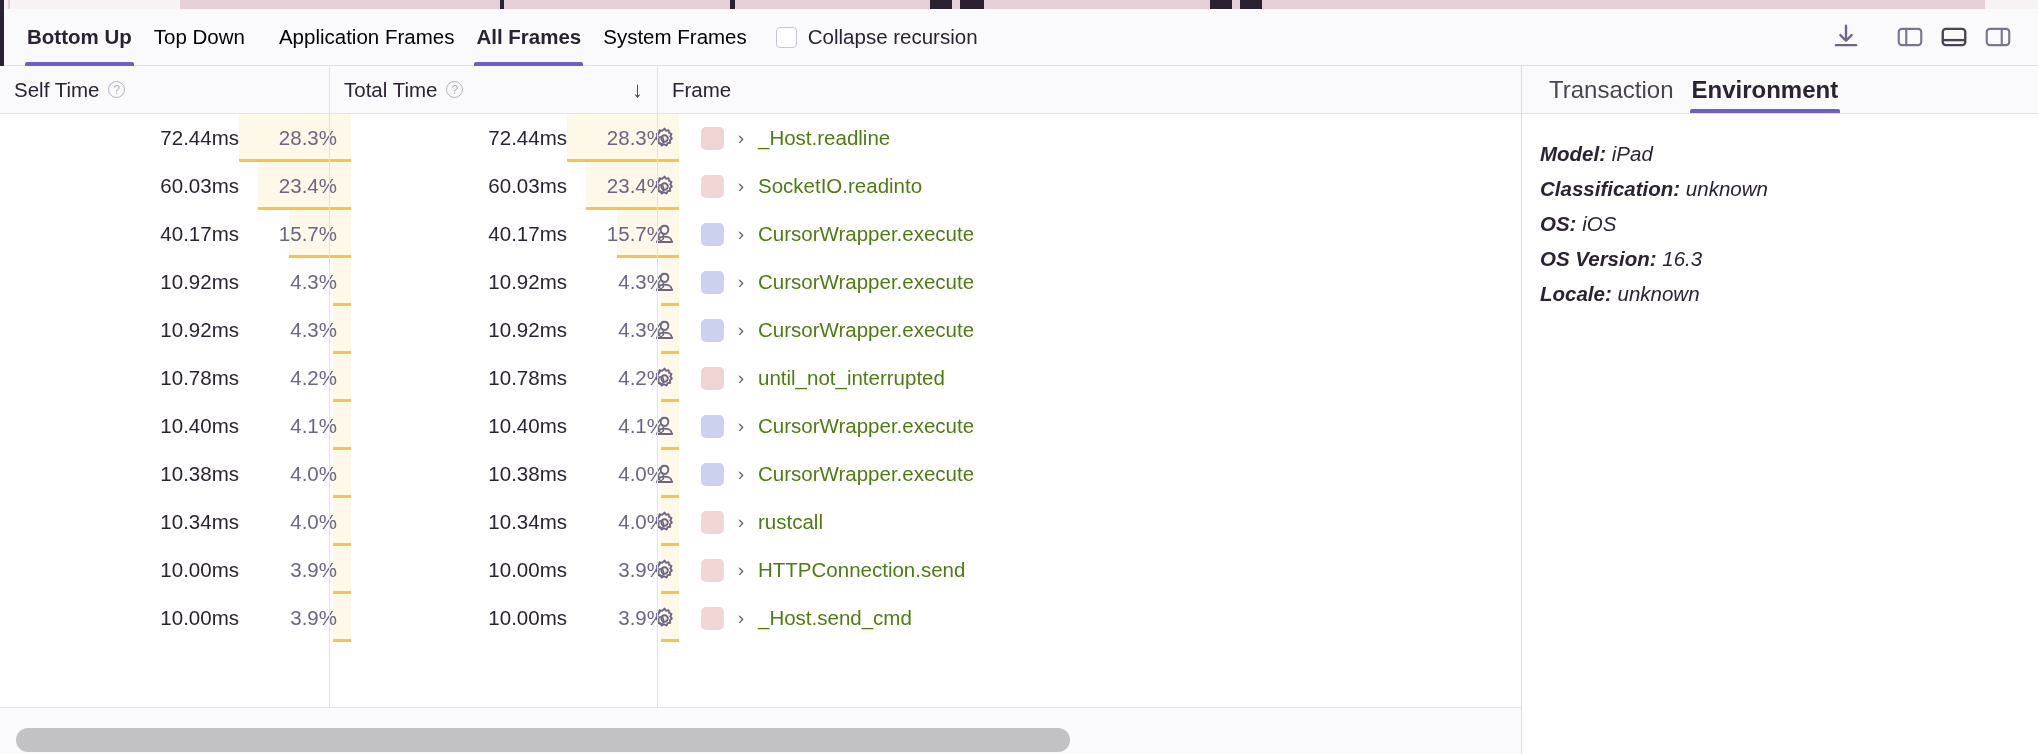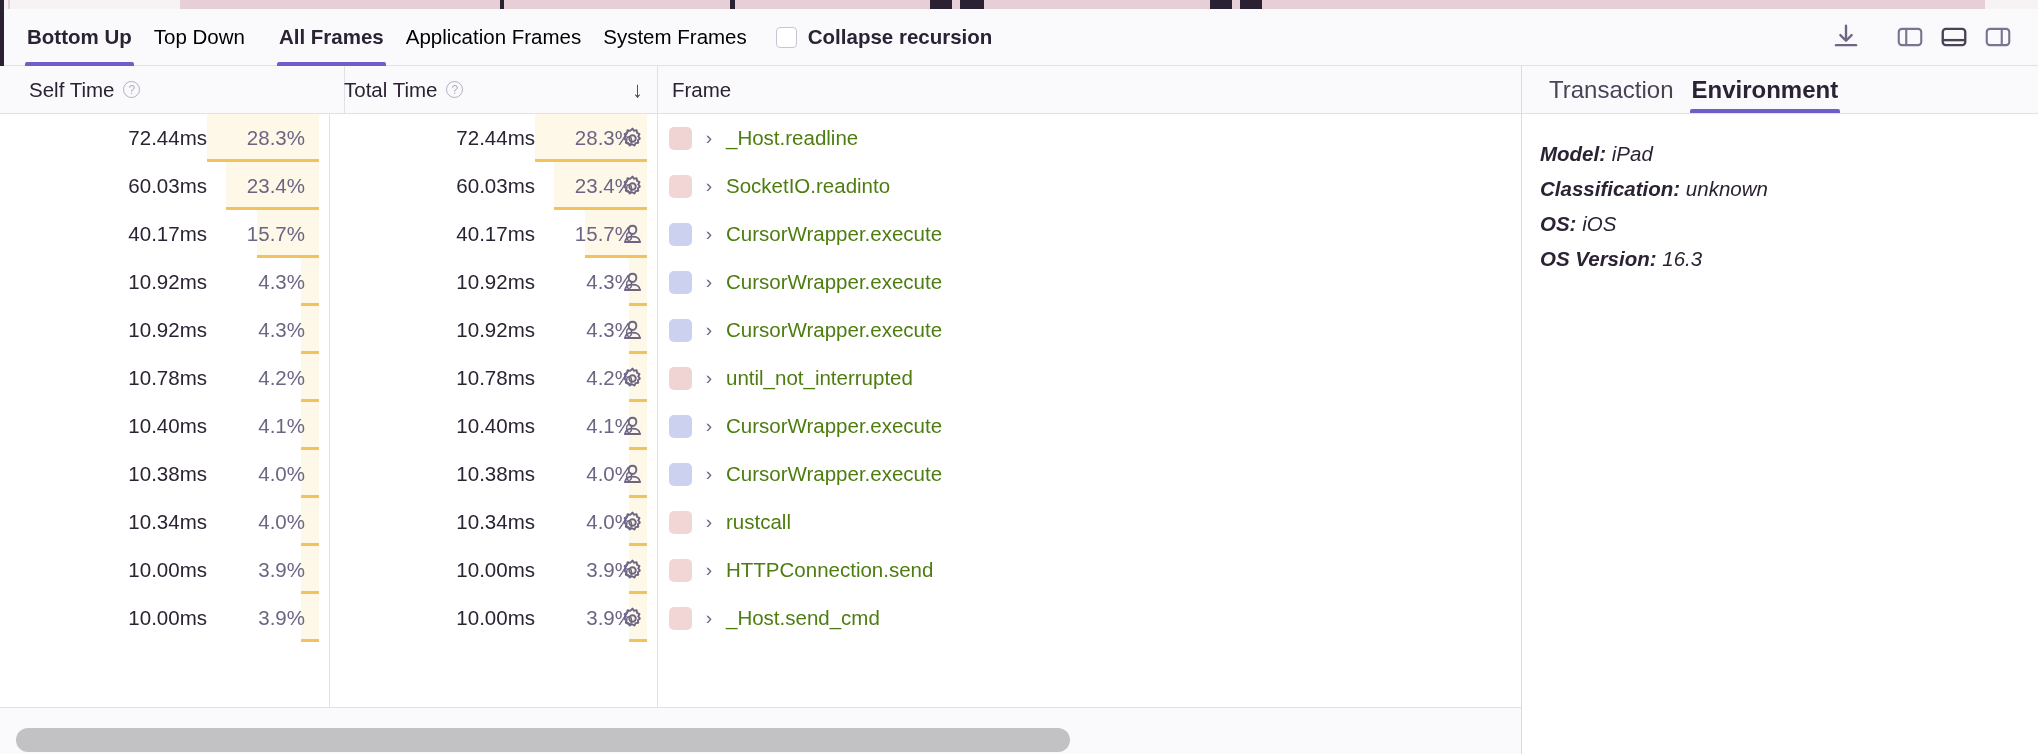--- a/index.html
+++ b/index.html
@@ -44,21 +44,21 @@
   }
   .tab-gap { width: 12px; }
 
   .collapse-wrap {
     display: flex; align-items: center; gap: 11px; margin-left: 18px; cursor: pointer;
   }
   .chk {
     width: 21px; height: 21px; border: 1.5px solid #c9c4d4; border-radius: 4px;
     background: #ffffff; flex: none;
   }
-  .collapse-label { font-size: 20.5px; color: #2b2233; white-space: nowrap; font-weight: bold; }
+  .collapse-label { font-size: 20.5px; color: #2b2233; white-space: nowrap; }
 
   .toolbar-right {
     margin-left: auto; display: flex; align-items: center; gap: 0; padding-right: 18px;
   }
   .tb-icon {
     width: 44px; height: 44px; display: flex; align-items: center; justify-content: center;
     cursor: pointer;
   }
   .tb-icon.spacer-left { margin-right: 20px; }
   .tb-icon svg { display: block; }
@@ -84,36 +84,36 @@
     border-right: 1px solid #e3e0e8;
     cursor: pointer; user-select: none;
   }
   .th .help {
     display: inline-flex; align-items: center; justify-content: center;
     width: 17px; height: 17px; border-radius: 50%; border: 1.5px solid #b4aec2;
     font-size: 12px; color: #b4aec2; margin-left: 9px; line-height: 1;
     font-family: "Liberation Sans", sans-serif;
   }
   .th .sort-arrow { margin-left: auto; font-size: 22px; color: #4a4356; }
-  .th-self  { left: 15px;    width: 330px; }
+  .th-self  { left: 0;    width: 330px; }
   .th-total { left: 330px; width: 328px; }
   .th-frame { left: 658px; width: 863px; border-right: none; }
 
   .tbody {
     position: absolute; left: 0; top: 48px; width: 1521px; height: 593px;
     overflow: hidden;
   }
   .col-div {
     position: absolute; top: 0; width: 1px; height: 593px; background: #e3e0e8; z-index: 3;
   }
   .col-div.d1 { left: 329px; }
   .col-div.d2 { left: 657px; }
 
   .row {
-    position: relative; height: 48px; display: block;
+    position: relative; height: 48px; display: block; margin-left: 32px;
   }
 
   
   .cell-ms {
     position: absolute; top: 0; height: 48px; display: flex; align-items: center;
     justify-content: flex-end; font-size: 20.5px; color: #2b2233;
   }
   .cell-pct {
     position: absolute; top: 0; height: 48px; display: flex; align-items: center;
     justify-content: flex-end; font-size: 20.5px; color: #6e6484;
@@ -211,25 +211,25 @@
 
   <div class="toolbar">
     <div class="tabs">
       <div class="tab active">
         <span>Bottom Up</span>
       </div>
       <div class="tab">
         <span>Top Down</span>
       </div>
       <div class="tab-gap"></div>
+      <div class="tab">
+        <span>Application Frames</span>
+      </div>
       <div class="tab active">
         <span>All Frames</span>
-      </div>
-      <div class="tab">
-        <span>Application Frames</span>
       </div>
       <div class="tab">
         <span>System Frames</span>
       </div>
       <div class="collapse-wrap">
         <div class="chk"></div>
         <span class="collapse-label">Collapse recursion</span>
       </div>
     </div>
 
@@ -514,17 +514,18 @@
         </div>
         <div class="rp-tab active">
           <span>Environment</span>
         </div>
       </div>
       <div class="rp-body" id="env-body">
           <div class="rp-line"><span class="rp-key">Model:</span> <span class="rp-val">iPad</span></div>
           <div class="rp-line"><span class="rp-key">Classification:</span> <span class="rp-val">unknown</span></div>
           <div class="rp-line"><span class="rp-key">OS:</span> <span class="rp-val">iOS</span></div>
           <div class="rp-line"><span class="rp-key">OS Version:</span> <span class="rp-val">16.3</span></div>
+          <div class="rp-line"><span class="rp-key">Locale:</span> <span class="rp-val">unknown</span></div>
         </div>
     </div>
 
   </div>
 </div>
 
 </body></html>

